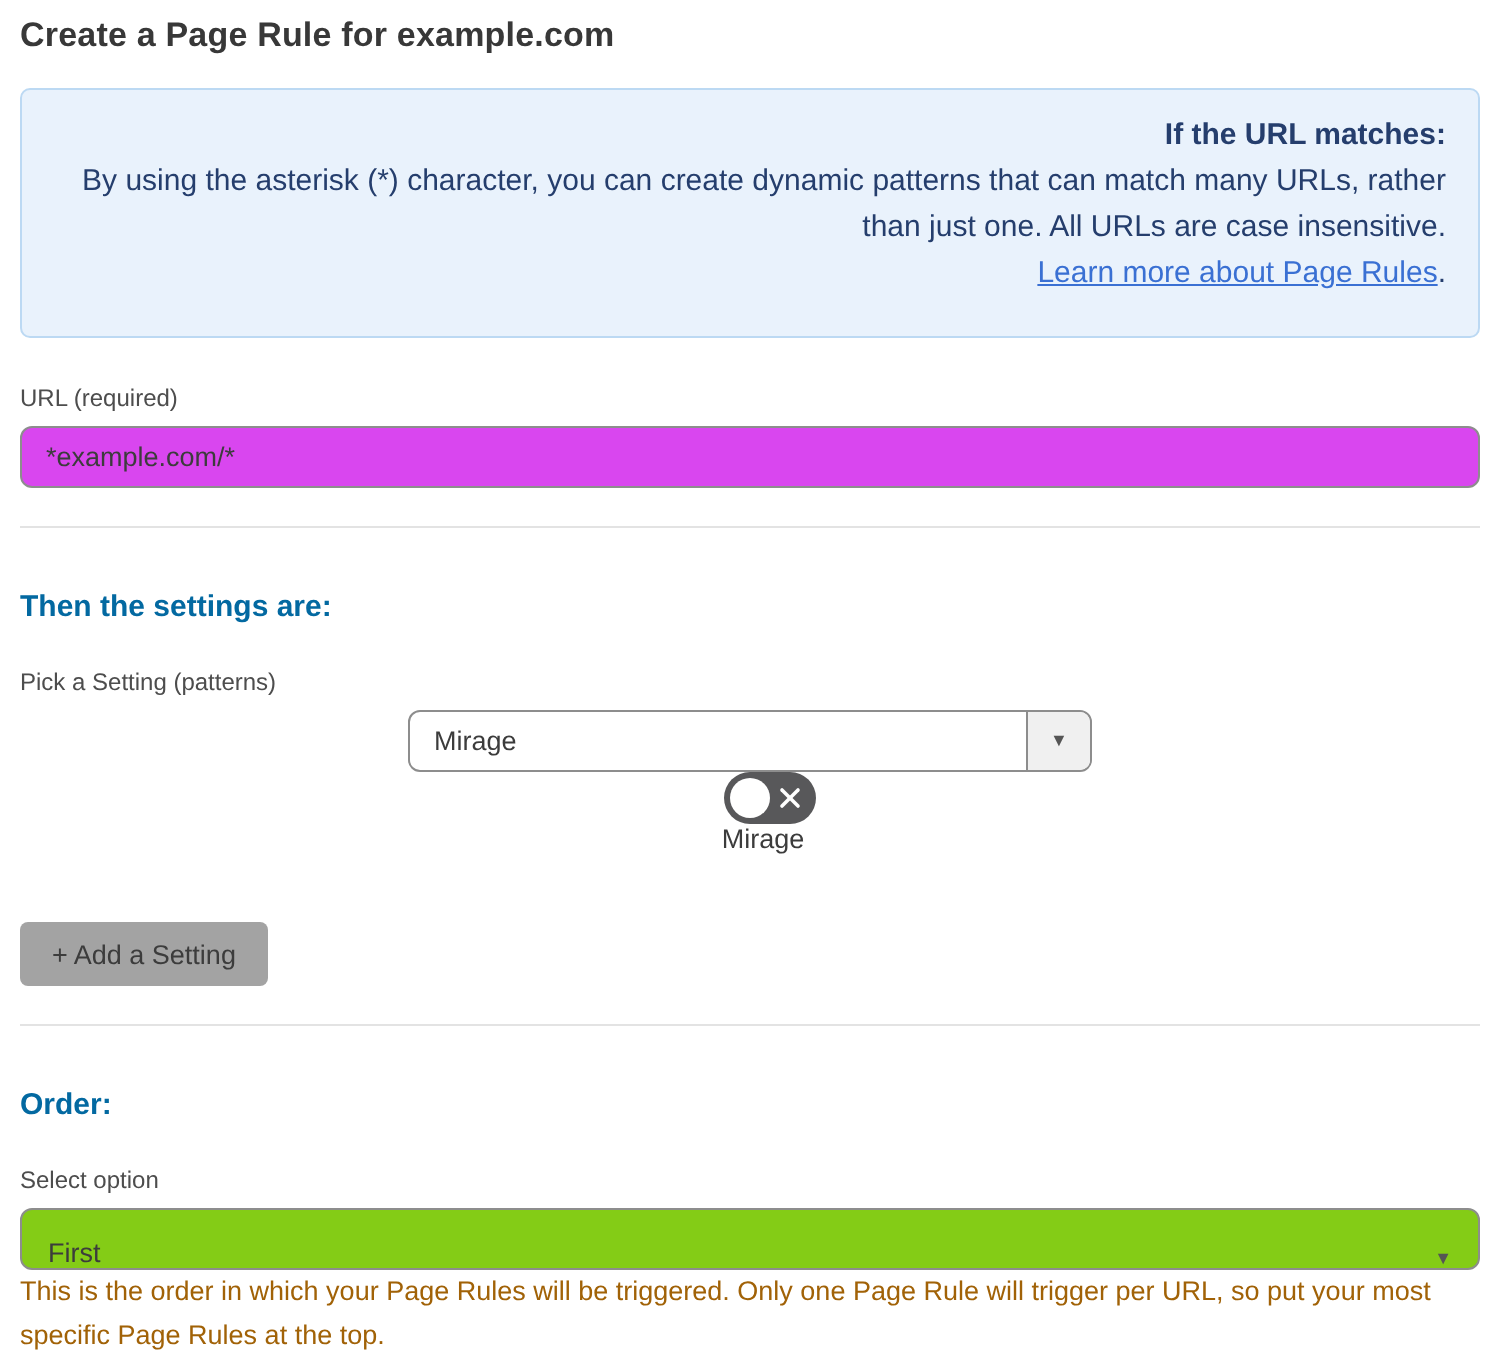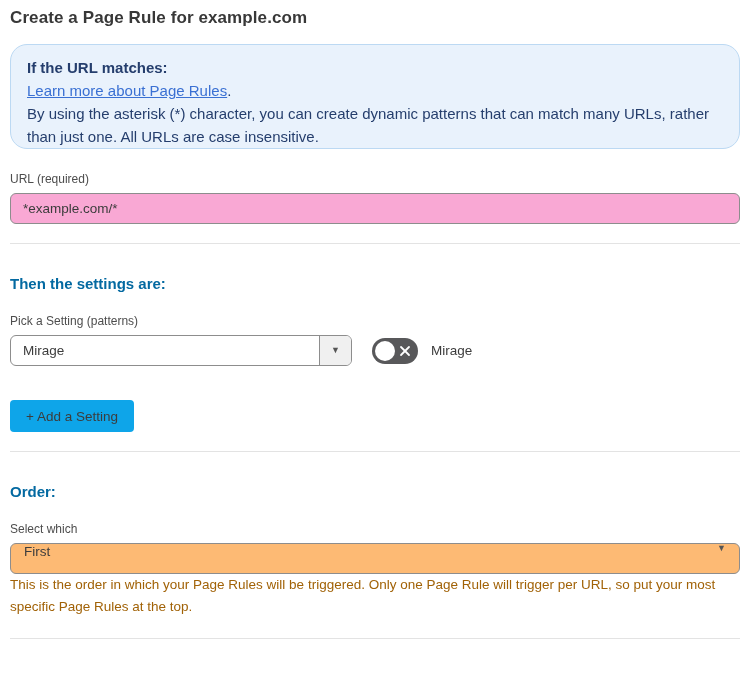--- a/index.html
+++ b/index.html
@@ -12,25 +12,26 @@
   .page-title {
     font-size: 17px;
     font-weight: bold;
     color: #383838;
     letter-spacing: 0.1px;
   }
   .info-box {
     margin-top: 16px;
     background: #e9f2fc;
     border: 1px solid #bcd9f3;
-    border-radius: 17px;
-    padding: 11px 16px 0 16px;
+    border-radius: 5px;
+    padding: 11px 16px 20px 16px;
     color: #253e6d;
     font-size: 15px;
     line-height: 23px;
+    text-align: right;
   }
   .info-heading { font-weight: bold; }
   .info-link {
     color: #3a70d3;
     text-decoration: underline;
     cursor: pointer;
   }
   .field-label {
     font-size: 12px;
     color: #4d4d4d;
@@ -39,21 +40,21 @@
   .url-block { margin-top: 23px; }
   .text-input {
     width: 100%;
     height: 31px;
     border: 1px solid #8d8d8d;
     border-radius: 6px;
     padding: 12px 12px;
     font-size: 13.5px;
     font-family: "Liberation Sans", "DejaVu Sans", sans-serif;
     color: #3c3c3c;
-    background: #f9a8d4;
+    background: #d946ef;
     outline: none;
   }
   .helper-text {
     margin-top: 6px;
     font-size: 13.5px;
     color: #4d4d4d;
     line-height: 1.5;
   }
   .divider {
     border: none;
@@ -64,20 +65,21 @@
     font-size: 15px;
     font-weight: bold;
     color: #0369a1;
     margin-top: 31px;
   }
   .pick-label { margin-top: 22px; }
   .setting-row {
     margin-top: 0;
     display: flex;
     align-items: center;
+    flex-direction: column;
   }
   .custom-select {
     display: flex;
     align-items: stretch;
     width: 342px;
     height: 31px;
     border: 1px solid #8d8d8d;
     border-radius: 6px;
     background: #ffffff;
     overflow: hidden;
@@ -140,30 +142,30 @@
     justify-content: center;
     height: 32px;
     padding: 0 16px;
     border: none;
     border-radius: 4px;
     font-size: 13.5px;
     font-family: "Liberation Sans", "DejaVu Sans", sans-serif;
     cursor: pointer;
     white-space: nowrap;
   }
-  .btn-gray { background: #0ea5e9; color: #3c3c3c; }
+  .btn-gray { background: #a3a3a3; color: #3c3c3c; }
   .add-setting { margin-top: 34px; }
   .order-select {
     width: 100%;
     height: 31px;
     border: 1px solid #8d8d8d;
     border-radius: 6px;
-    background: #fdba74;
-    display: flex;
-    align-items: flex-start;
+    background: #84cc16;
+    display: flex;
+    align-items: flex-end;
     padding: 0 13px;
     font-size: 13.5px;
     color: #3c3c3c;
     cursor: pointer;
   }
   .order-select .value { flex: 1; }
   .order-help {
     margin-top: 0;
     font-size: 13.5px;
     color: #a16207;
@@ -173,22 +175,22 @@
 </style>
 </head>
 <body>
 
 
 
 <h1 class="page-title">Create a Page Rule for example.com</h1>
 
 <div class="info-box">
   <div class="info-heading">If the URL matches:</div>
+  <div>By using the asterisk (*) character, you can create dynamic patterns that can match many URLs, rather than just one. All URLs are case insensitive.</div>
   <div><a class="info-link">Learn more about Page Rules</a><span>.</span></div>
-  <div>By using the asterisk (*) character, you can create dynamic patterns that can match many URLs, rather than just one. All URLs are case insensitive.</div>
 </div>
 
 <div class="url-block">
   <div class="field-label">URL (required)</div>
   <input class="text-input" type="text" value="*example.com/*" style="">
 </div>
 
 <hr class="divider">
 
 <div class="section-heading">Then the settings are:</div>
@@ -213,21 +215,21 @@
   </div>
   <span class="toggle-label">Mirage</span>
 </div>
 
 <button class="btn btn-gray add-setting">+ Add a Setting</button>
 
 <hr class="divider">
 
 <div class="section-heading">Order:</div>
 
-<div class="field-label pick-label">Select which</div>
+<div class="field-label pick-label">Select option</div>
 
 <div class="order-select">
   <span class="value">First</span>
   <span class="caret">▼</span>
 </div>
 
 <div class="order-help">This is the order in which your Page Rules will be triggered. Only one Page Rule will trigger per URL, so put your most specific Page Rules at the top.</div>
 
 <hr class="divider">
 

